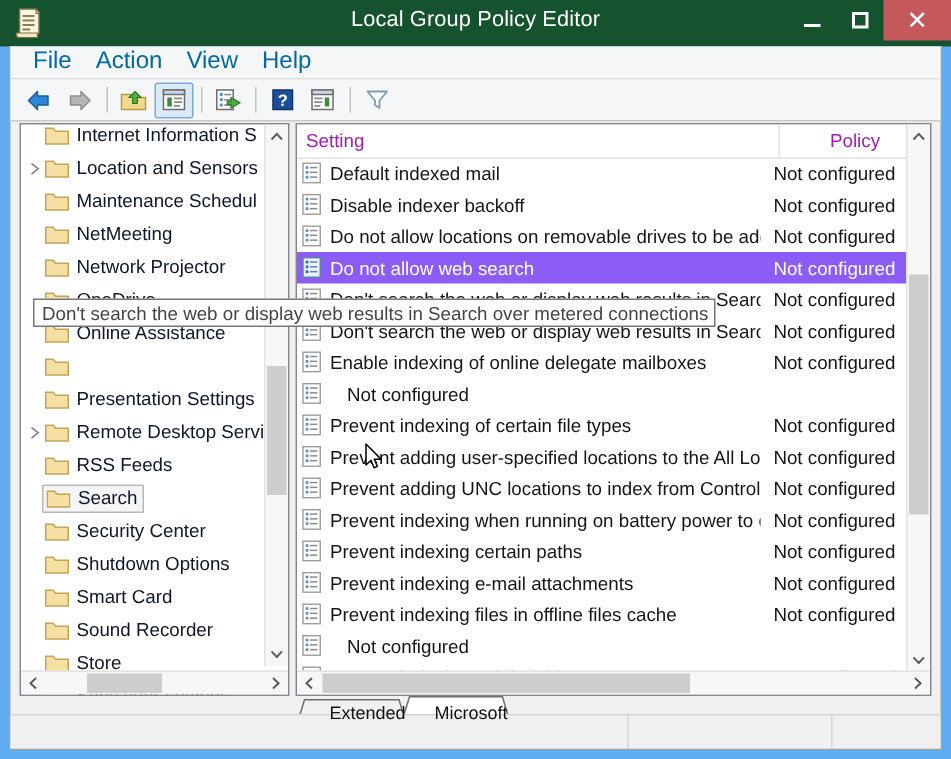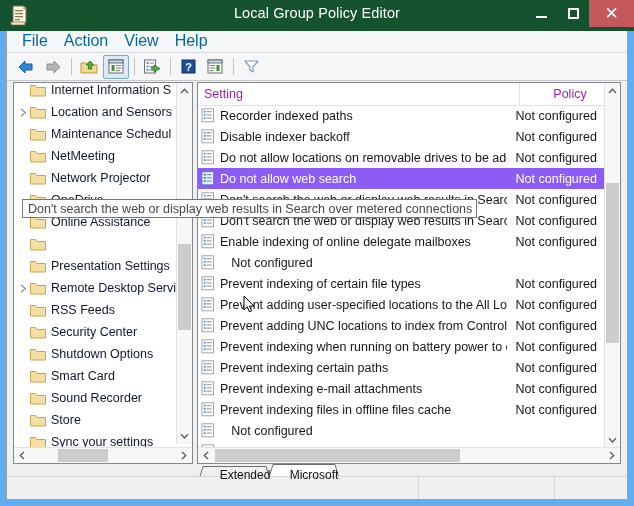--- a/index.html
+++ b/index.html
@@ -613,20 +613,29 @@
           <div class="tree-row">
             <div class="expander"></div>
             <div class="tree-label-box">
               <svg class="folder-ico" viewBox="0 0 16 14">
                   <path d="M.5 2.5 L5.5 2.5 L7 4.5 L15.5 4.5 L15.5 13 L.5 13 Z" fill="#f6dfa2" stroke="#c4a558" stroke-width="1"></path>
                 </svg>
               <span class="tree-label">RSS Feeds</span>
             </div>
           </div>
 
+          <div class="tree-row focused">
+            <div class="expander"></div>
+            <div class="tree-label-box">
+              <svg class="folder-ico" viewBox="0 0 16 14">
+                  <path d="M.5 2.5 L5.5 2.5 L7 4.5 L15.5 4.5 L15.5 13 L.5 13 Z" fill="#f6dfa2" stroke="#c4a558" stroke-width="1"></path>
+                </svg>
+              <span class="tree-label">Search</span>
+            </div>
+          </div>
 
           <div class="tree-row">
             <div class="expander"></div>
             <div class="tree-label-box">
               <svg class="folder-ico" viewBox="0 0 16 14">
                   <path d="M.5 2.5 L5.5 2.5 L7 4.5 L15.5 4.5 L15.5 13 L.5 13 Z" fill="#f6dfa2" stroke="#c4a558" stroke-width="1"></path>
                 </svg>
               <span class="tree-label">Security Center</span>
             </div>
           </div>
@@ -724,21 +733,21 @@
           <div class="lv-row">
             <svg class="lv-ico" viewBox="0 0 14 15">
                 <rect x="1" y=".8" width="11.5" height="13" fill="#fff" stroke="#9a9a9a" stroke-width=".9"></rect>
                 <rect x="2.8" y="2.8" width="1.8" height="1.8" fill="#5b8fc9"></rect>
                 <rect x="2.8" y="6" width="1.8" height="1.8" fill="#5b8fc9"></rect>
                 <rect x="2.8" y="9.2" width="1.8" height="1.8" fill="#5b8fc9"></rect>
                 <rect x="5.6" y="3.2" width="5" height="1" fill="#8c8c8c"></rect>
                 <rect x="5.6" y="6.4" width="5" height="1" fill="#8c8c8c"></rect>
                 <rect x="5.6" y="9.6" width="5" height="1" fill="#8c8c8c"></rect>
               </svg>
-            <span class="lv-setting">Recorder indexed paths</span>
+            <span class="lv-setting">Default indexed mail</span>
             <span class="lv-state">Not configured</span>
           </div>
 
           <div class="lv-row">
             <svg class="lv-ico" viewBox="0 0 14 15">
                 <rect x="1" y=".8" width="11.5" height="13" fill="#fff" stroke="#9a9a9a" stroke-width=".9"></rect>
                 <rect x="2.8" y="2.8" width="1.8" height="1.8" fill="#5b8fc9"></rect>
                 <rect x="2.8" y="6" width="1.8" height="1.8" fill="#5b8fc9"></rect>
                 <rect x="2.8" y="9.2" width="1.8" height="1.8" fill="#5b8fc9"></rect>
                 <rect x="5.6" y="3.2" width="5" height="1" fill="#8c8c8c"></rect>

